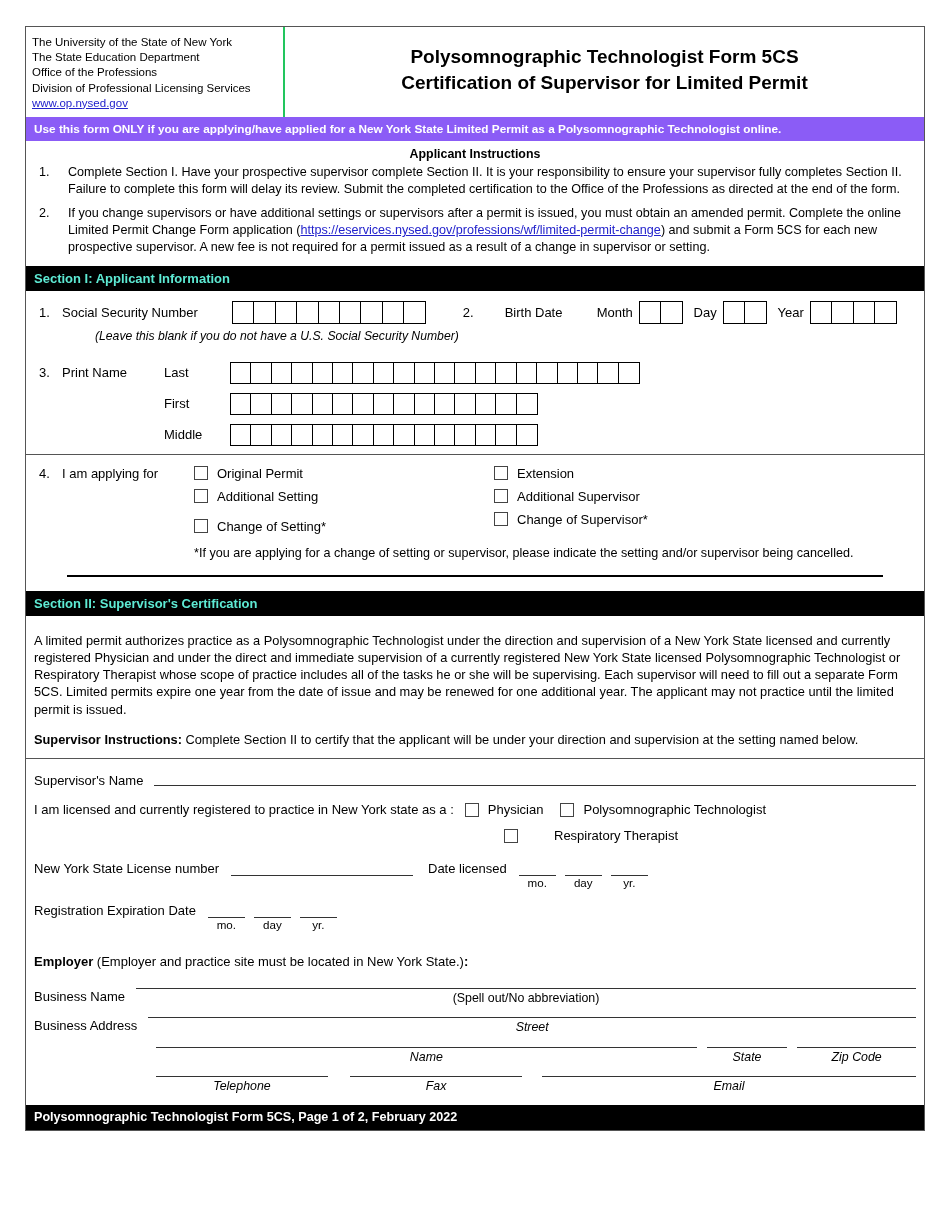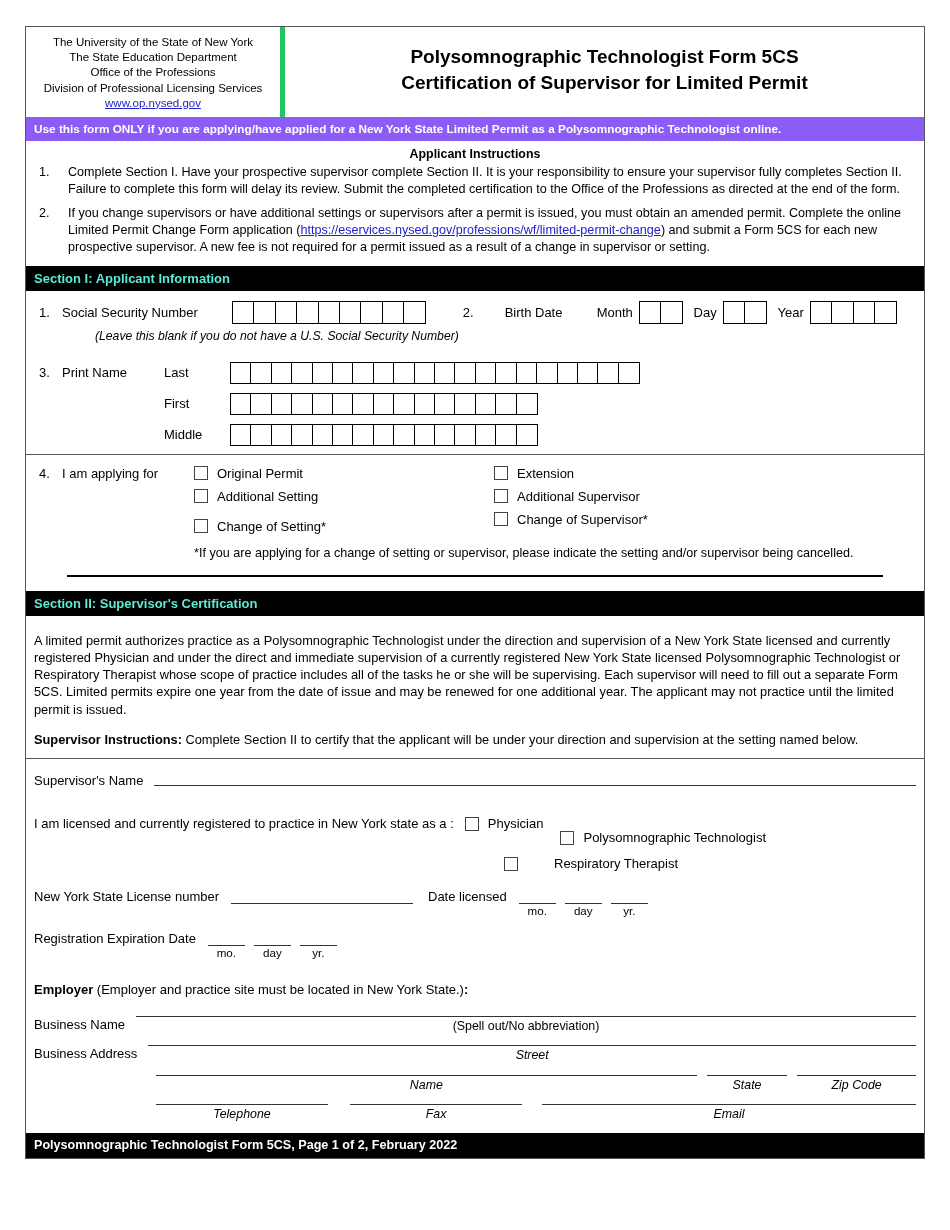--- a/index.html
+++ b/index.html
@@ -19,24 +19,24 @@
     width: 900px;
     border: 1px solid #555;
     background: #fff;
   }
 
   
   .hdr { display: flex; align-items: stretch; }
   .hdr-left {
     width: 259px;
     padding: 8px 6px 6px 6px;
-    text-align: center;
+    text-align: left;
     font-size: 11.5px;
     line-height: 1.32;
-    border-right: 5px solid #22c55e;
+    border-right: 2px solid #22c55e;
   }
   .hdr-left a, .hdr-left .lnk {
     color: #2222cc; text-decoration: underline; font-size: 11.5px;
   }
   .hdr-right {
     flex: 1;
     display: flex; flex-direction: column;
     align-items: center; justify-content: center;
     padding: 6px 10px 10px 10px;
   }
@@ -318,21 +318,21 @@
       <div class="lbl">Supervisor's Name</div>
       <div class="uline" style="flex:1; margin:10px 0 0 11px;"></div>
     </div>
 
     <div class="r" style="margin-top:14px;">
       <div class="lbl">I am licensed and currently registered to practice in New York state as a :</div>
       <div class="chkline" style="margin-left:11px;">
         <span class="chk"></span>
         <span>Physician</span>
       </div>
-      <div class="chkline" style="margin-left:17px;margin-top:28px;">
+      <div class="chkline" style="margin-left:17px;">
         <span class="chk"></span>
         <span>Polysomnographic Technologist</span>
       </div>
     </div>
 
     <div class="chkline" style="margin:11px 0 0 470px;gap:36px;">
       <span class="chk"></span>
       <span>Respiratory Therapist</span>
     </div>
 

